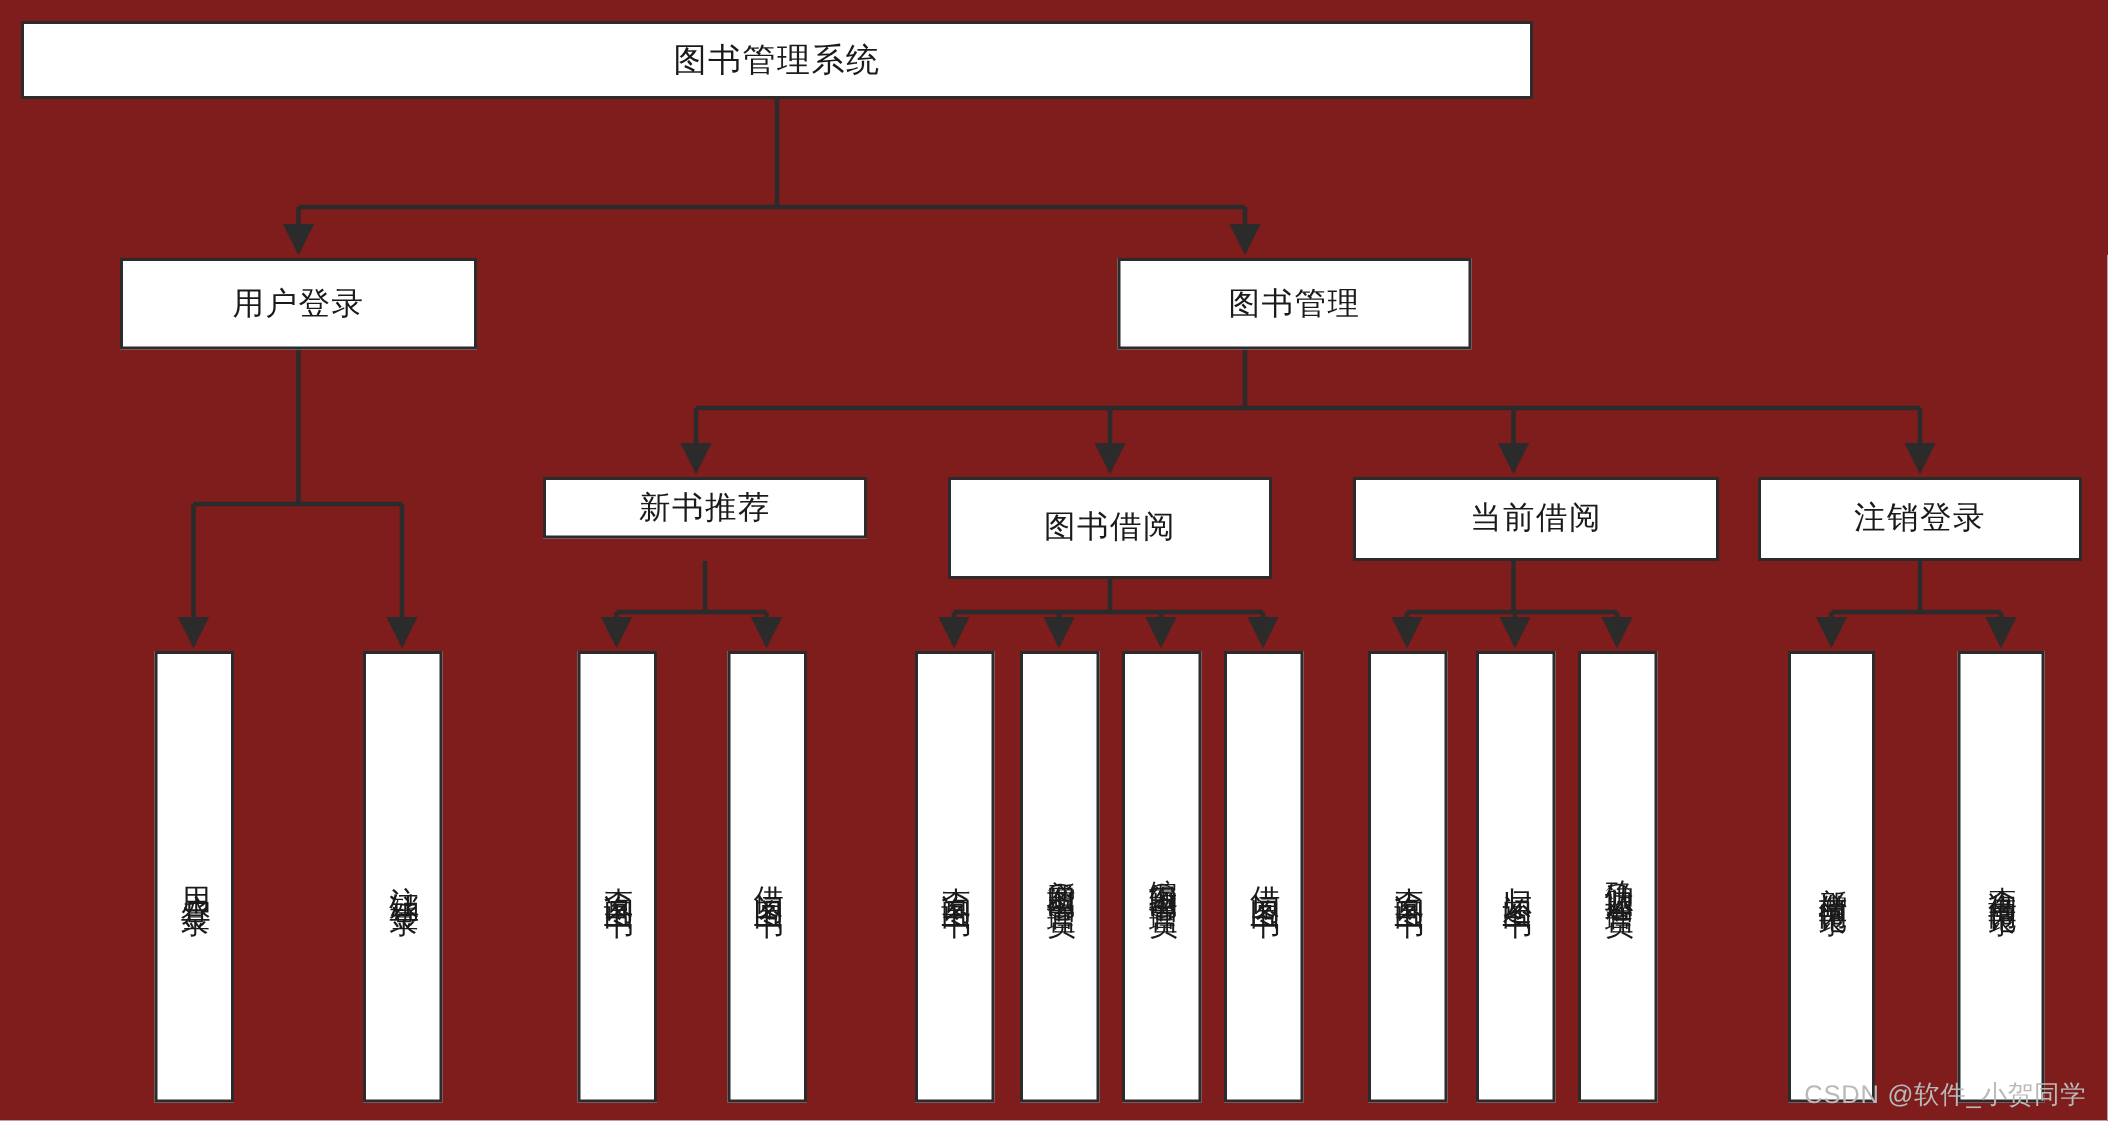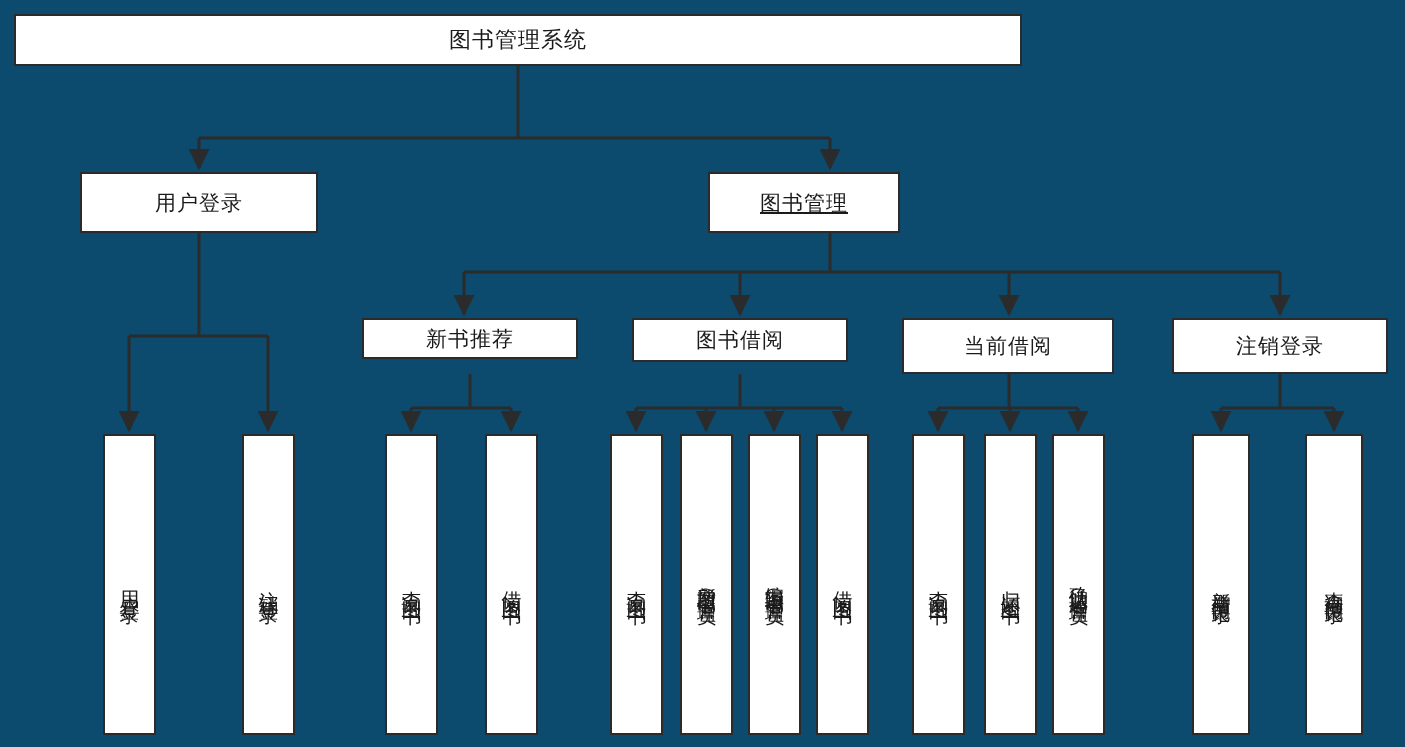--- a/index.html
+++ b/index.html
@@ -7,21 +7,21 @@
     padding: 0;
     background: #ffffff;
   }
   body {
     font-family: "Liberation Sans", "DejaVu Sans", sans-serif;
   }
   #canvas {
     position: relative;
     width: 1405px;
     height: 747px;
-    background: #0c4a6e;
+    background: #7f1d1d;
     overflow: hidden;
   }
   #edges {
     position: absolute;
     left: 0; top: 0;
     width: 1405px;
     height: 747px;
     pointer-events: none;
   }
   .node {
@@ -121,27 +121,27 @@
       <path d="M 1221 408 L 1334 408"></path>
       <path d="M 1221 408 L 1221 430" marker-end="url(#arrow)"></path>
       <path d="M 1334 408 L 1334 430" marker-end="url(#arrow)"></path>
     </g>
   </svg>
 
   <div class="node horiz root" style="left:14px; top:14px; width:1008px; height:52px;">图书管理系统</div>
 
   <div class="node horiz" style="left:80px; top:172px; width:238px; height:61px;">用户登录</div>
 
-  <div class="node horiz" style="left:708px; top:172px; width:192px; height:61px;text-decoration:underline;">图书管理</div>
+  <div class="node horiz" style="left:745px; top:172px; width:236px; height:61px;">图书管理</div>
 
   <div class="node horiz" style="left:362px; top:318px; width:216px; height:41px;">新书推荐</div>
 
-  <div class="node horiz" style="left:632px; top:318px; width:216px; height:44px;">图书借阅</div>
+  <div class="node horiz" style="left:632px; top:318px; width:216px; height:68px;">图书借阅</div>
 
-  <div class="node horiz" style="left:902px; top:318px; width:212px; height:56px;">当前借阅</div>
+  <div class="node horiz" style="left:902px; top:318px; width:244px; height:56px;">当前借阅</div>
 
   <div class="node horiz" style="left:1172px; top:318px; width:216px; height:56px;">注销登录</div>
 
   <div class="node vert" style="left:103px; top:434px; width:53px; height:301px;">用户登录</div>
 
   <div class="node vert" style="left:242px; top:434px; width:53px; height:301px;">注销登录</div>
 
   <div class="node vert" style="left:385px; top:434px; width:53px; height:301px;">查询图书</div>
 
   <div class="node vert" style="left:485px; top:434px; width:53px; height:301px;">借阅图书</div>
@@ -157,14 +157,15 @@
   <div class="node vert" style="left:912px; top:434px; width:53px; height:301px;">查询图书</div>
 
   <div class="node vert" style="left:984px; top:434px; width:53px; height:301px;">归还图书</div>
 
   <div class="node vert tall" style="left:1052px; top:434px; width:53px; height:301px;">确认归还（管理员）</div>
 
   <div class="node vert tall" style="left:1192px; top:434px; width:58px; height:301px;">新增借阅记录</div>
 
   <div class="node vert tall" style="left:1305px; top:434px; width:58px; height:301px;">查询借阅记录</div>
 
+  <div class="watermark">CSDN @软件_小贺同学</div>
 
 </div>
 
 </body></html>

